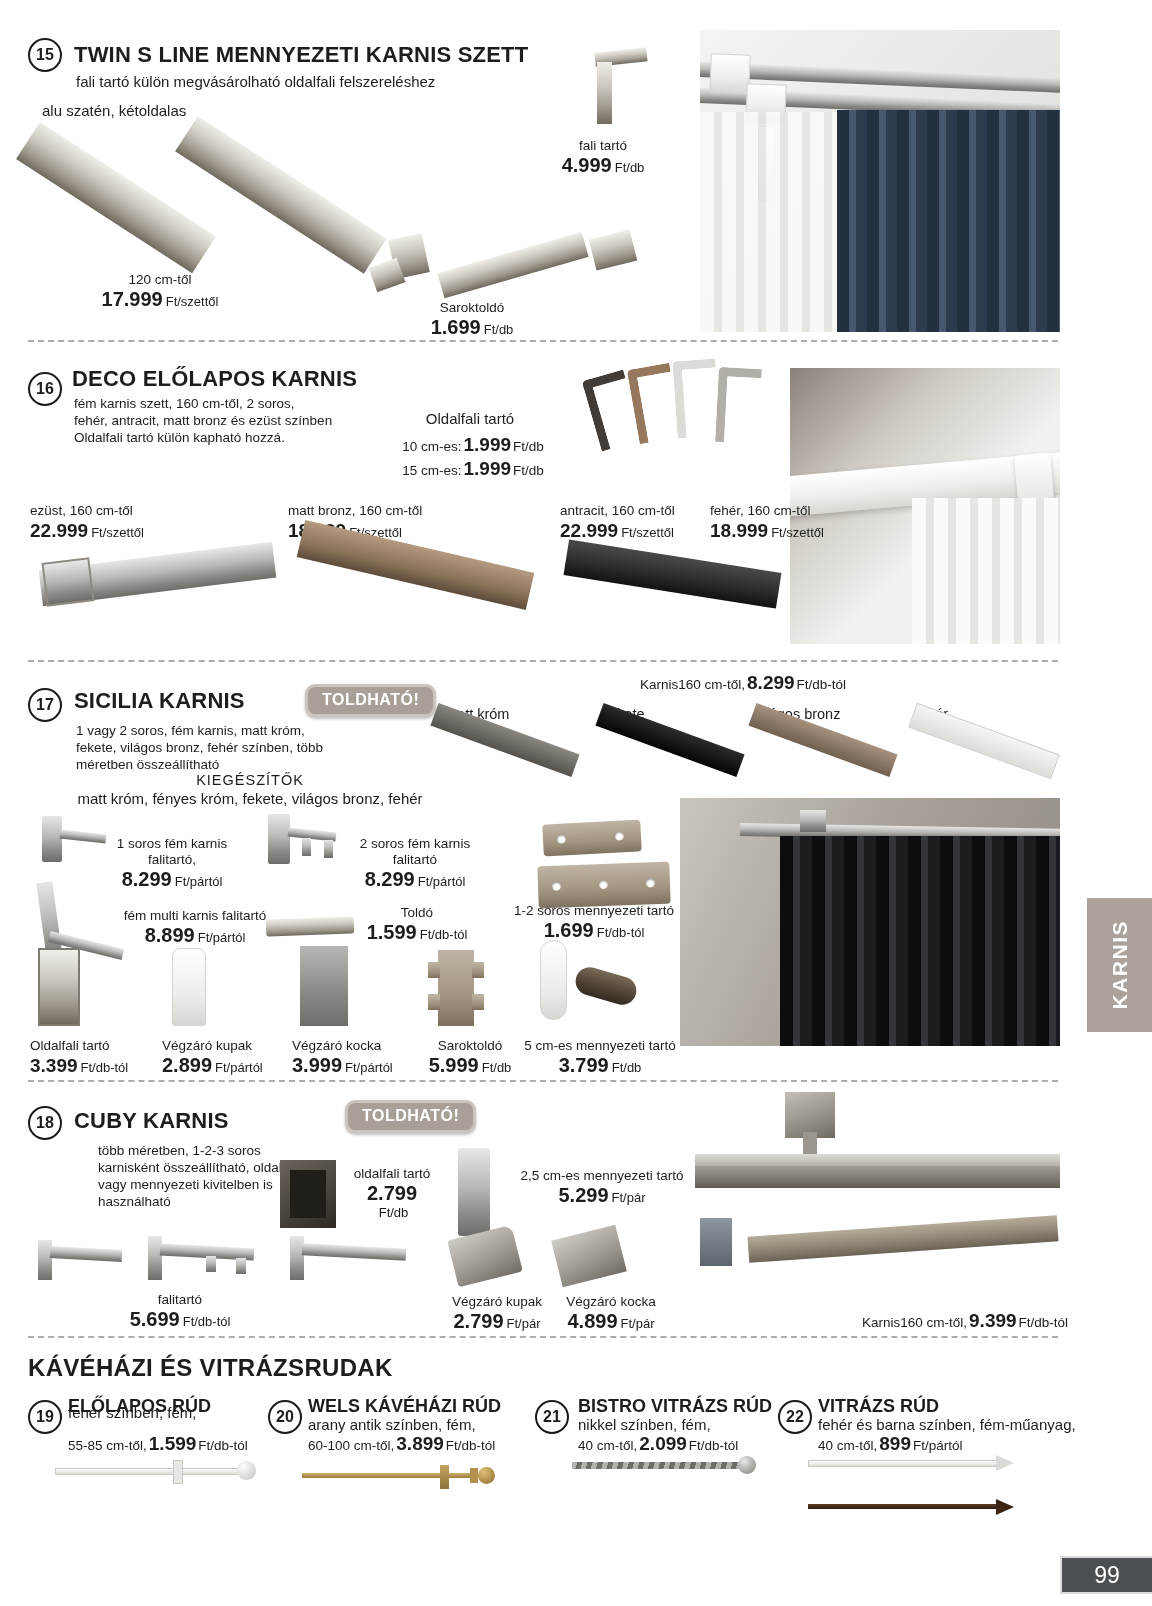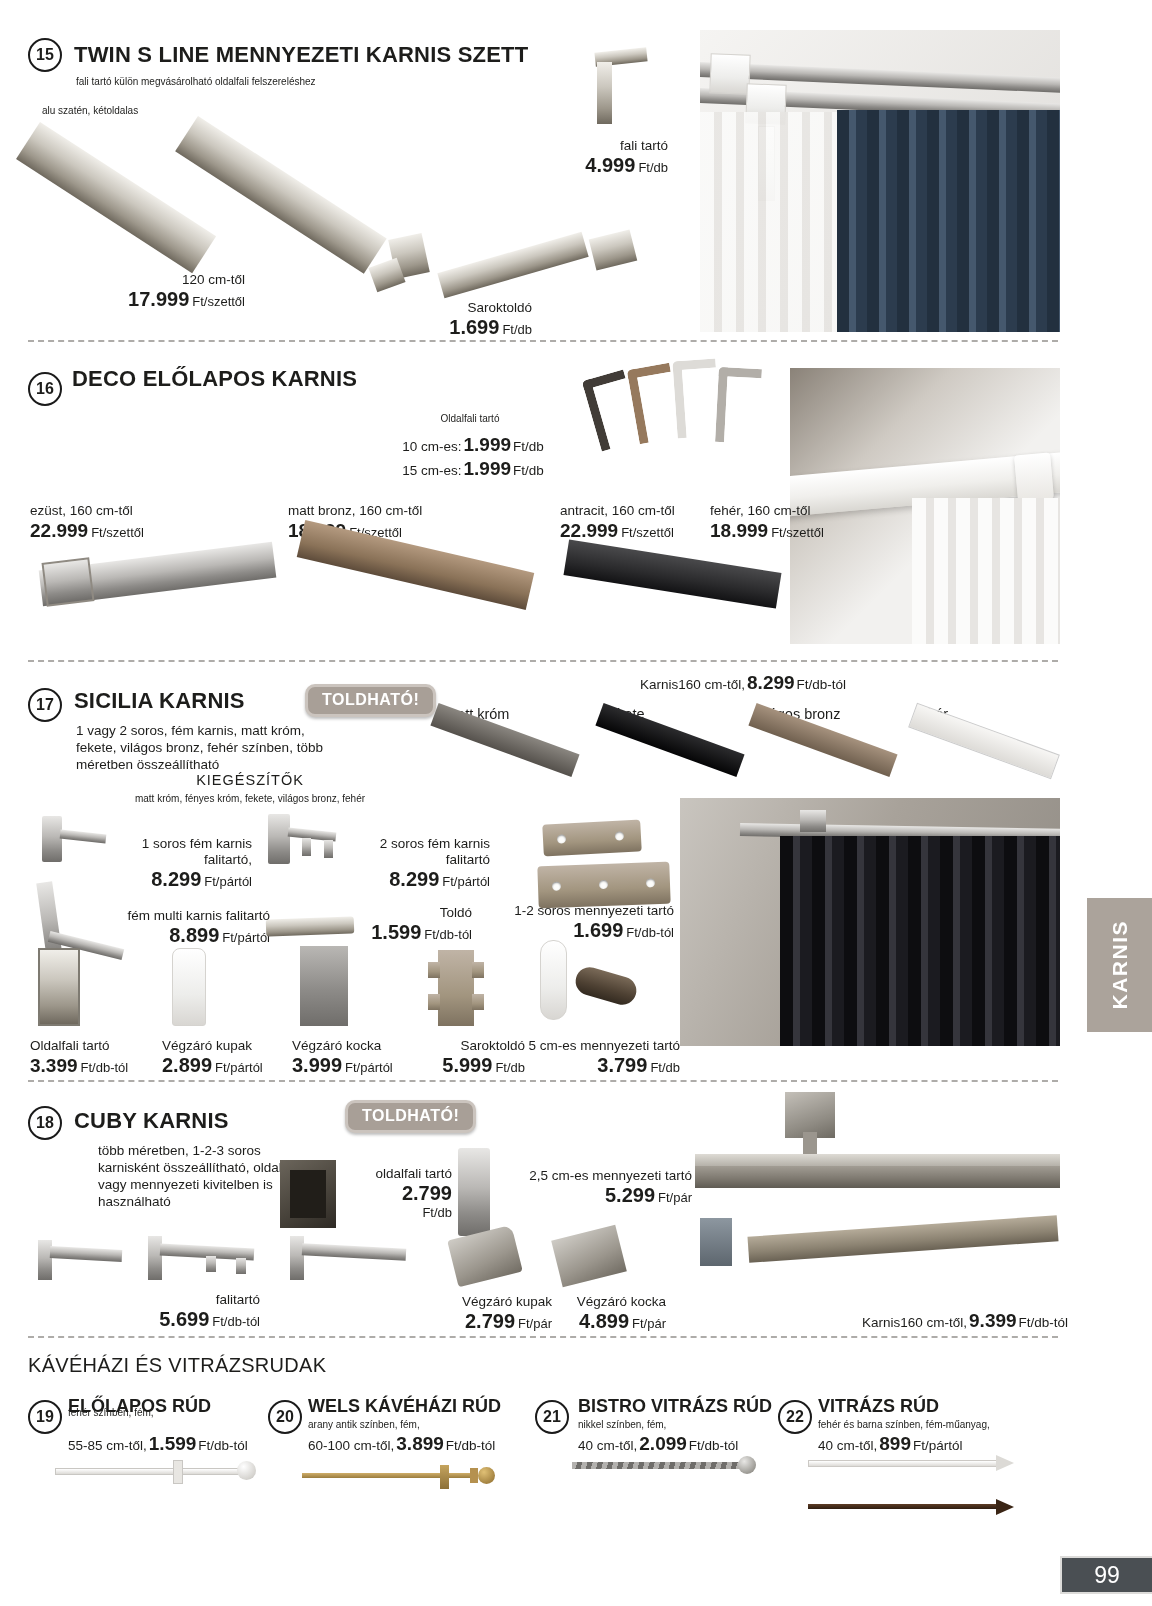--- a/index.html
+++ b/index.html
@@ -1,23 +1,23 @@
 <!DOCTYPE html>
 <html lang="hu"><head>
 <meta charset="utf-8">
 <style>
   html,body{margin:0;padding:0;background:#fff}
   .page{position:relative;width:1152px;height:1606px;background:#ffffff;
         font-family:"Liberation Sans","DejaVu Sans",sans-serif;color:#1d1d1b;overflow:hidden}
   .cnum{position:absolute;width:34px;height:34px;border:2.5px solid #1a1a1a;border-radius:50%;
         display:flex;align-items:center;justify-content:center;font-weight:bold;font-size:16px;background:#fff;box-sizing:border-box}
   .h-title{position:absolute;font-size:22px;font-weight:bold;letter-spacing:.2px;white-space:nowrap}
-  .body-sm{position:absolute;font-size:10px;line-height:17px}
+  .body-sm{position:absolute;font-size:15px;line-height:17px}
   .desc{position:absolute;font-size:13.5px;line-height:17px}
-  .pblock{position:absolute;text-align:right}
+  .pblock{position:absolute;text-align:center}
   .pblock .lbl{font-size:13.5px;line-height:16px}
   .pblock .pr{font-size:20px;font-weight:bold;line-height:23px}
   .pblock .un{font-size:13px;font-weight:normal;margin-left:3px}
   .vblock{position:absolute;text-align:left}
   .vblock .lbl{font-size:13.5px;line-height:16px}
   .vblock .pr{font-size:19px;font-weight:bold;line-height:24px}
   .vblock .un{font-size:13px;font-weight:normal;margin-left:3px}
   .iprice{position:absolute;font-size:13.5px;white-space:nowrap}
   .iprice b{font-size:19px;margin:0 2px}
   .dash{position:absolute;height:0;border-top:2px dashed #aeaca9}
@@ -40,21 +40,21 @@
   .curtain-white{background:repeating-linear-gradient(90deg,#fbfbfa 0 14px,#e7e5e2 14px 22px)}
   .lbr{position:absolute;border-left:9px solid;border-top:9px solid;border-top-left-radius:5px}
   .hole{position:absolute;width:9px;height:9px;border-radius:50%;background:#fdfdfb;box-shadow:inset 0 1px 2px rgba(0,0,0,.45)}
   .karnis-tab{position:absolute;left:1087px;top:898px;width:65px;height:134px;background:#aba39b;
         display:flex;align-items:center;justify-content:center}
   .karnis-tab span{writing-mode:vertical-rl;transform:rotate(180deg);color:#fff;font-weight:bold;font-size:21px;letter-spacing:1.5px}
   .pagebox{position:absolute;left:1060px;top:1556px;width:92px;height:38px;background:#4a4f53;
         border:2px solid #dcdbd9;border-right:none;box-sizing:border-box;display:flex;align-items:center;justify-content:center;
         color:#fff;font-size:23px}
   .rod-title{position:absolute;font-weight:bold;font-size:18px;white-space:nowrap}
-  .bighead{position:absolute;font-size:20px;font-weight:normal;letter-spacing:.3px;white-space:nowrap}
+  .bighead{position:absolute;font-size:24px;font-weight:bold;letter-spacing:.3px;white-space:nowrap}
 </style>
 </head>
 <body>
 
 <div class="page">
 
   <div class="cnum" style="left:28px;top:38px">15</div>
   <div class="h-title" style="left:74px;top:42px">TWIN S LINE MENNYEZETI KARNIS SZETT</div>
   <div class="body-sm" style="left:76px;top:73px">fali tartó külön megvásárolható oldalfali felszereléshez</div>
   <div class="body-sm" style="left:42px;top:102px">alu szatén, kétoldalas</div>
@@ -92,20 +92,25 @@
     <div class="img white-bar" style="left:46px;top:54px;width:40px;height:40px;transform:rotate(2deg)"></div>
     <div class="img white-bar" style="left:58px;top:96px;width:17px;height:75px"></div>
     <div class="img curtain-white" style="left:0;top:82px;width:40%;height:220px;opacity:.85"></div>
     <div class="img curtain-blue" style="left:38%;top:80px;right:0;height:222px"></div>
   </div>
 
   <div class="dash" style="left:28px;top:340px;width:1030px"></div>
 
   <div class="cnum" style="left:28px;top:372px">16</div>
   <div class="h-title" style="left:72px;top:366px">DECO ELŐLAPOS KARNIS</div>
+  <div class="desc" style="left:74px;top:395px">
+    <div>fém karnis szett, 160 cm-től, 2 soros,</div>
+    <div>fehér, antracit, matt bronz és ezüst színben</div>
+    <div>Oldalfali tartó külön kapható hozzá.</div>
+  </div>
   <div class="body-sm" style="left:400px;top:410px;width:140px;text-align:center">Oldalfali tartó</div>
   <div class="iprice" style="left:398px;top:434px;width:150px;text-align:center">
     <span>10 cm-es:</span><b>1.999</b><span class="un">Ft/db</span>
   </div>
   <div class="iprice" style="left:398px;top:458px;width:150px;text-align:center">
     <span>15 cm-es:</span><b>1.999</b><span class="un">Ft/db</span>
   </div>
 
   <div class="img" style="left:585px;top:356px;width:175px;height:112px">
     <div class="lbr" style="left:6px;top:18px;width:34px;height:64px;border-color:#413c37;transform:rotate(-16deg)"></div>

